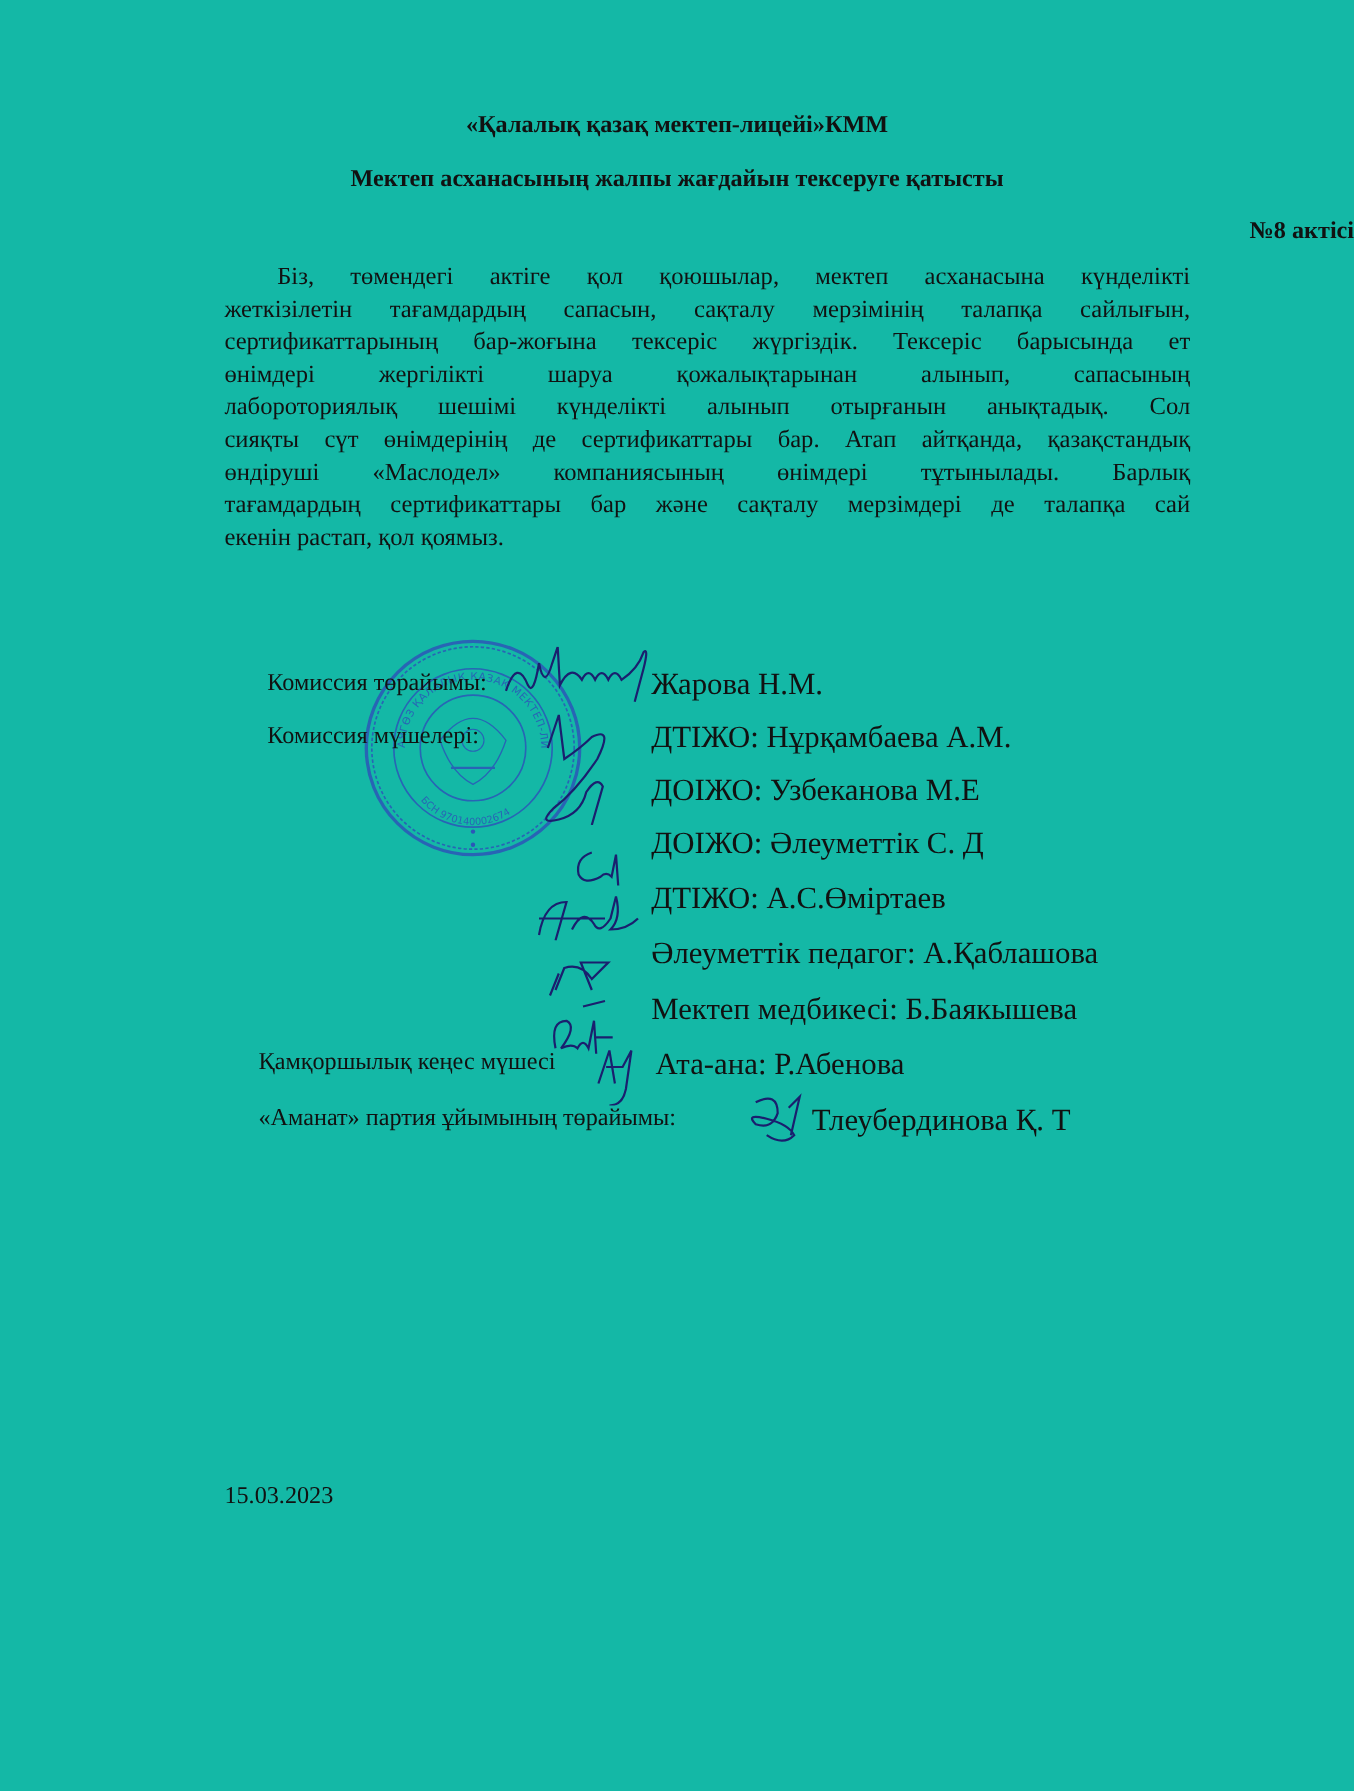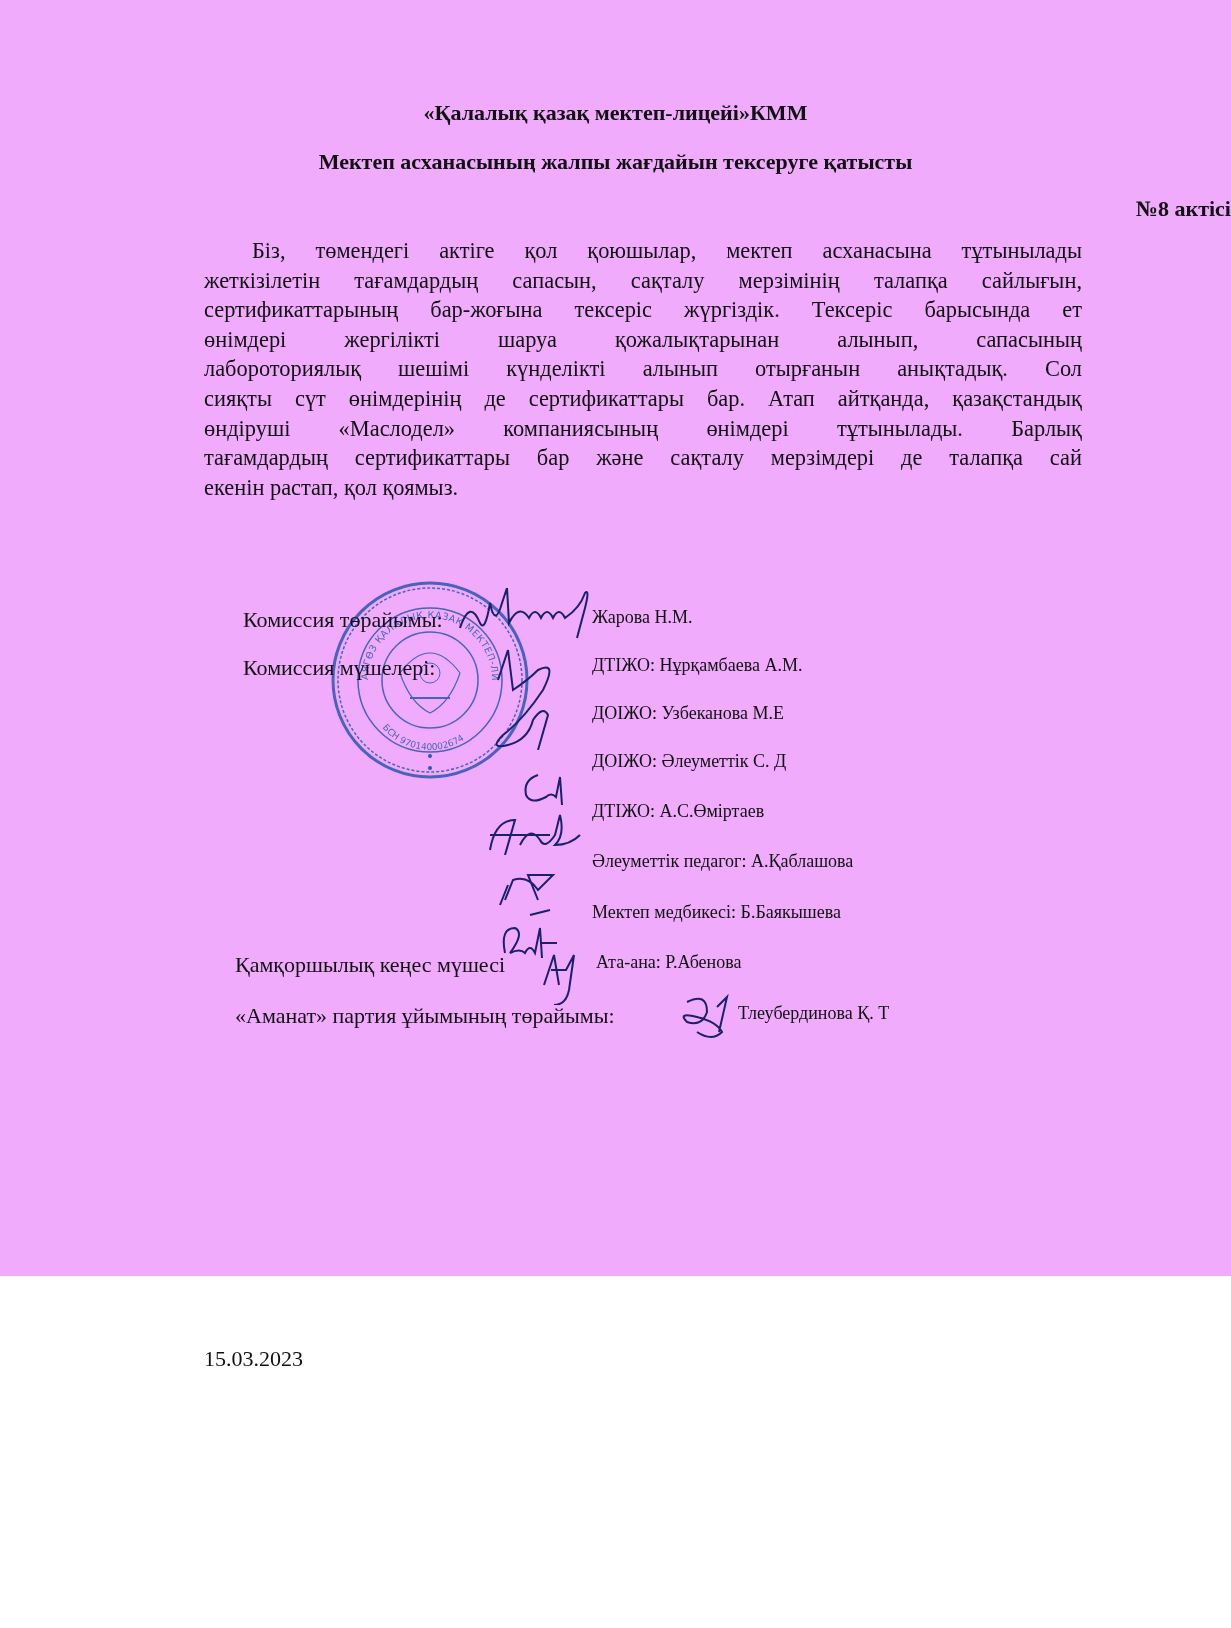--- a/index.html
+++ b/index.html
@@ -1,50 +1,50 @@
 <!DOCTYPE html>
 <html><head>
   <meta charset="utf-8">
   <style>
     html, body { margin: 0; padding: 0; background: #ffffff; }
     body {
       width: 1231px; height: 1628px; position: relative; overflow: hidden;
       font-family: "Liberation Serif", "DejaVu Serif", serif;
       color: #111111;
     }
-    .page { position: absolute; left: 0; top: 0; width: 1231px; height: 1276px; background: #f0abfc; text-decoration: underline; }
+    .page { position: absolute; left: 0; top: 0; width: 1231px; height: 1628px; background: #14b8a6; text-decoration: underline; }
     .hdr { position: absolute; left: 0; width: 1231px; text-align: center; font-weight: bold; font-size: 22px; }
     #h1 { top: 100px; }
     #h2 { top: 149px; }
     #h3 { top: 196px; text-align: right; }
     .para {
       position: absolute; left: 204px; top: 236px; width: 878px;
       font-size: 22.4px; line-height: 29.6px; text-align: justify;
       text-indent: 48px;
     }
     .para span.line { display: block; text-align: justify; text-align-last: justify; text-indent: 0; }
     .para span.line.first { text-indent: 48px; }
     .para span.line.last { text-align-last: left; }
-    .row { position: absolute; font-size: 18px; white-space: nowrap; }
+    .row { position: absolute; font-size: 28px; white-space: nowrap; }
     .lbl { position: absolute; font-size: 22px; white-space: nowrap; margin-left: 39px; }
     .stamp { position: absolute; left: 330px; top: 578px; width: 200px; height: 205px; }
     .sig { position: absolute; }
     .date { position: absolute; left: 204px; top: 1346px; font-size: 22px; }
   </style>
 </head>
 <body>
 
 <div class="page">
 
   <div class="hdr" id="h1">«Қалалық қазақ мектеп-лицейі»КММ</div>
   <div class="hdr" id="h2">Мектеп асханасының жалпы жағдайын тексеруге қатысты</div>
   <div class="hdr" id="h3">№8 актісі</div>
 
   <div class="para" style="text-indent:0">
-    <span class="line first">Біз, төмендегі актіге қол қоюшылар, мектеп асханасына тұтынылады</span>
+    <span class="line first">Біз, төмендегі актіге қол қоюшылар, мектеп асханасына күнделікті</span>
     <span class="line">жеткізілетін тағамдардың сапасын, сақталу мерзімінің талапқа сайлығын,</span>
     <span class="line">сертификаттарының бар-жоғына тексеріс жүргіздік. Тексеріс барысында ет</span>
     <span class="line">өнімдері жергілікті шаруа қожалықтарынан алынып, сапасының</span>
     <span class="line">лабороториялық шешімі күнделікті алынып отырғанын анықтадық. Сол</span>
     <span class="line">сияқты сүт өнімдерінің де сертификаттары бар. Атап айтқанда, қазақстандық</span>
     <span class="line">өндіруші «Маслодел» компаниясының өнімдері тұтынылады. Барлық</span>
     <span class="line">тағамдардың сертификаттары бар және сақталу мерзімдері де талапқа сай</span>
     <span class="line last">екенін растап, қол қоямыз.</span>
   </div>
 

